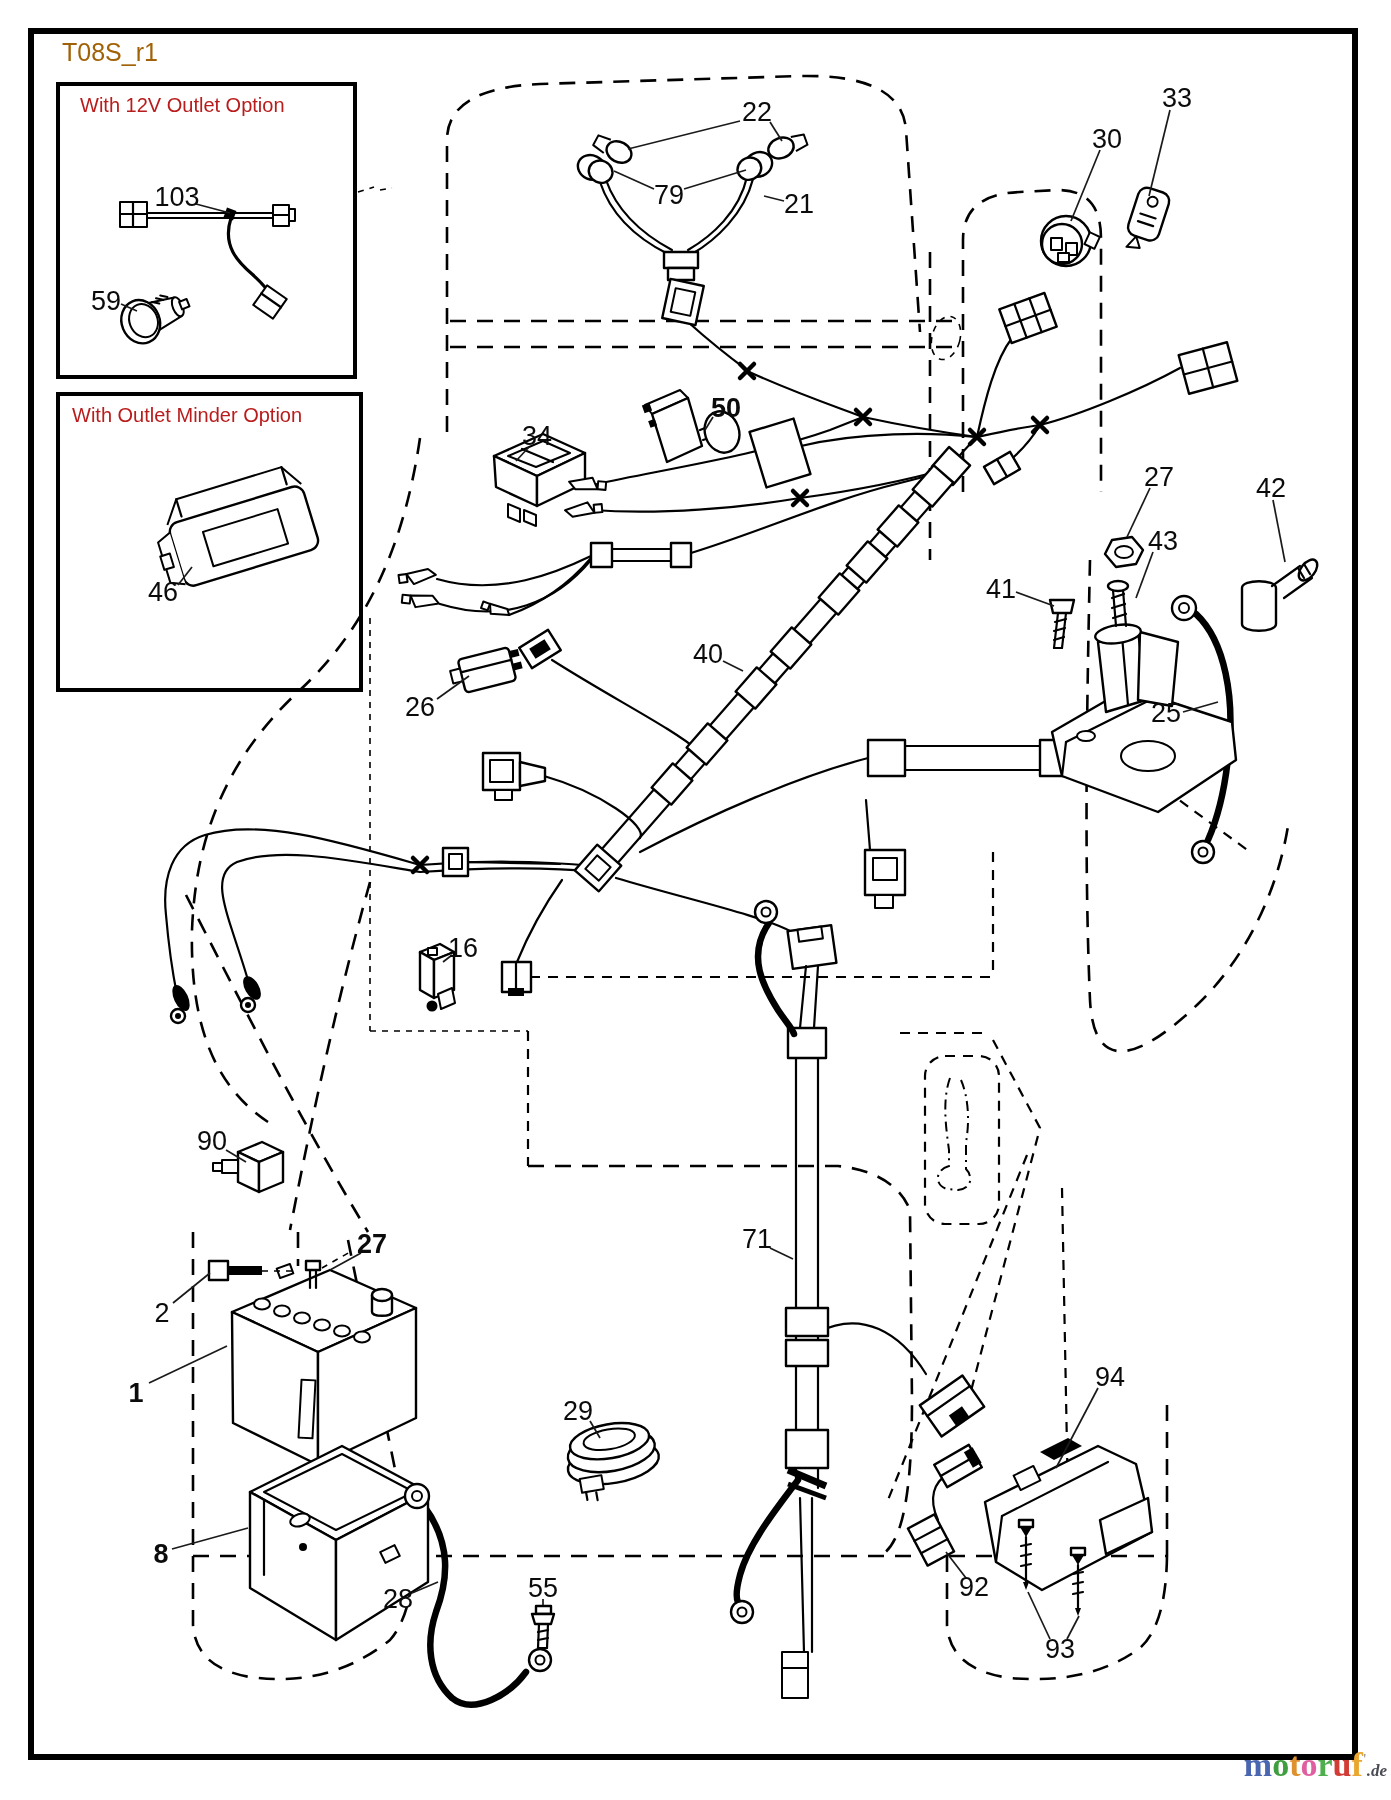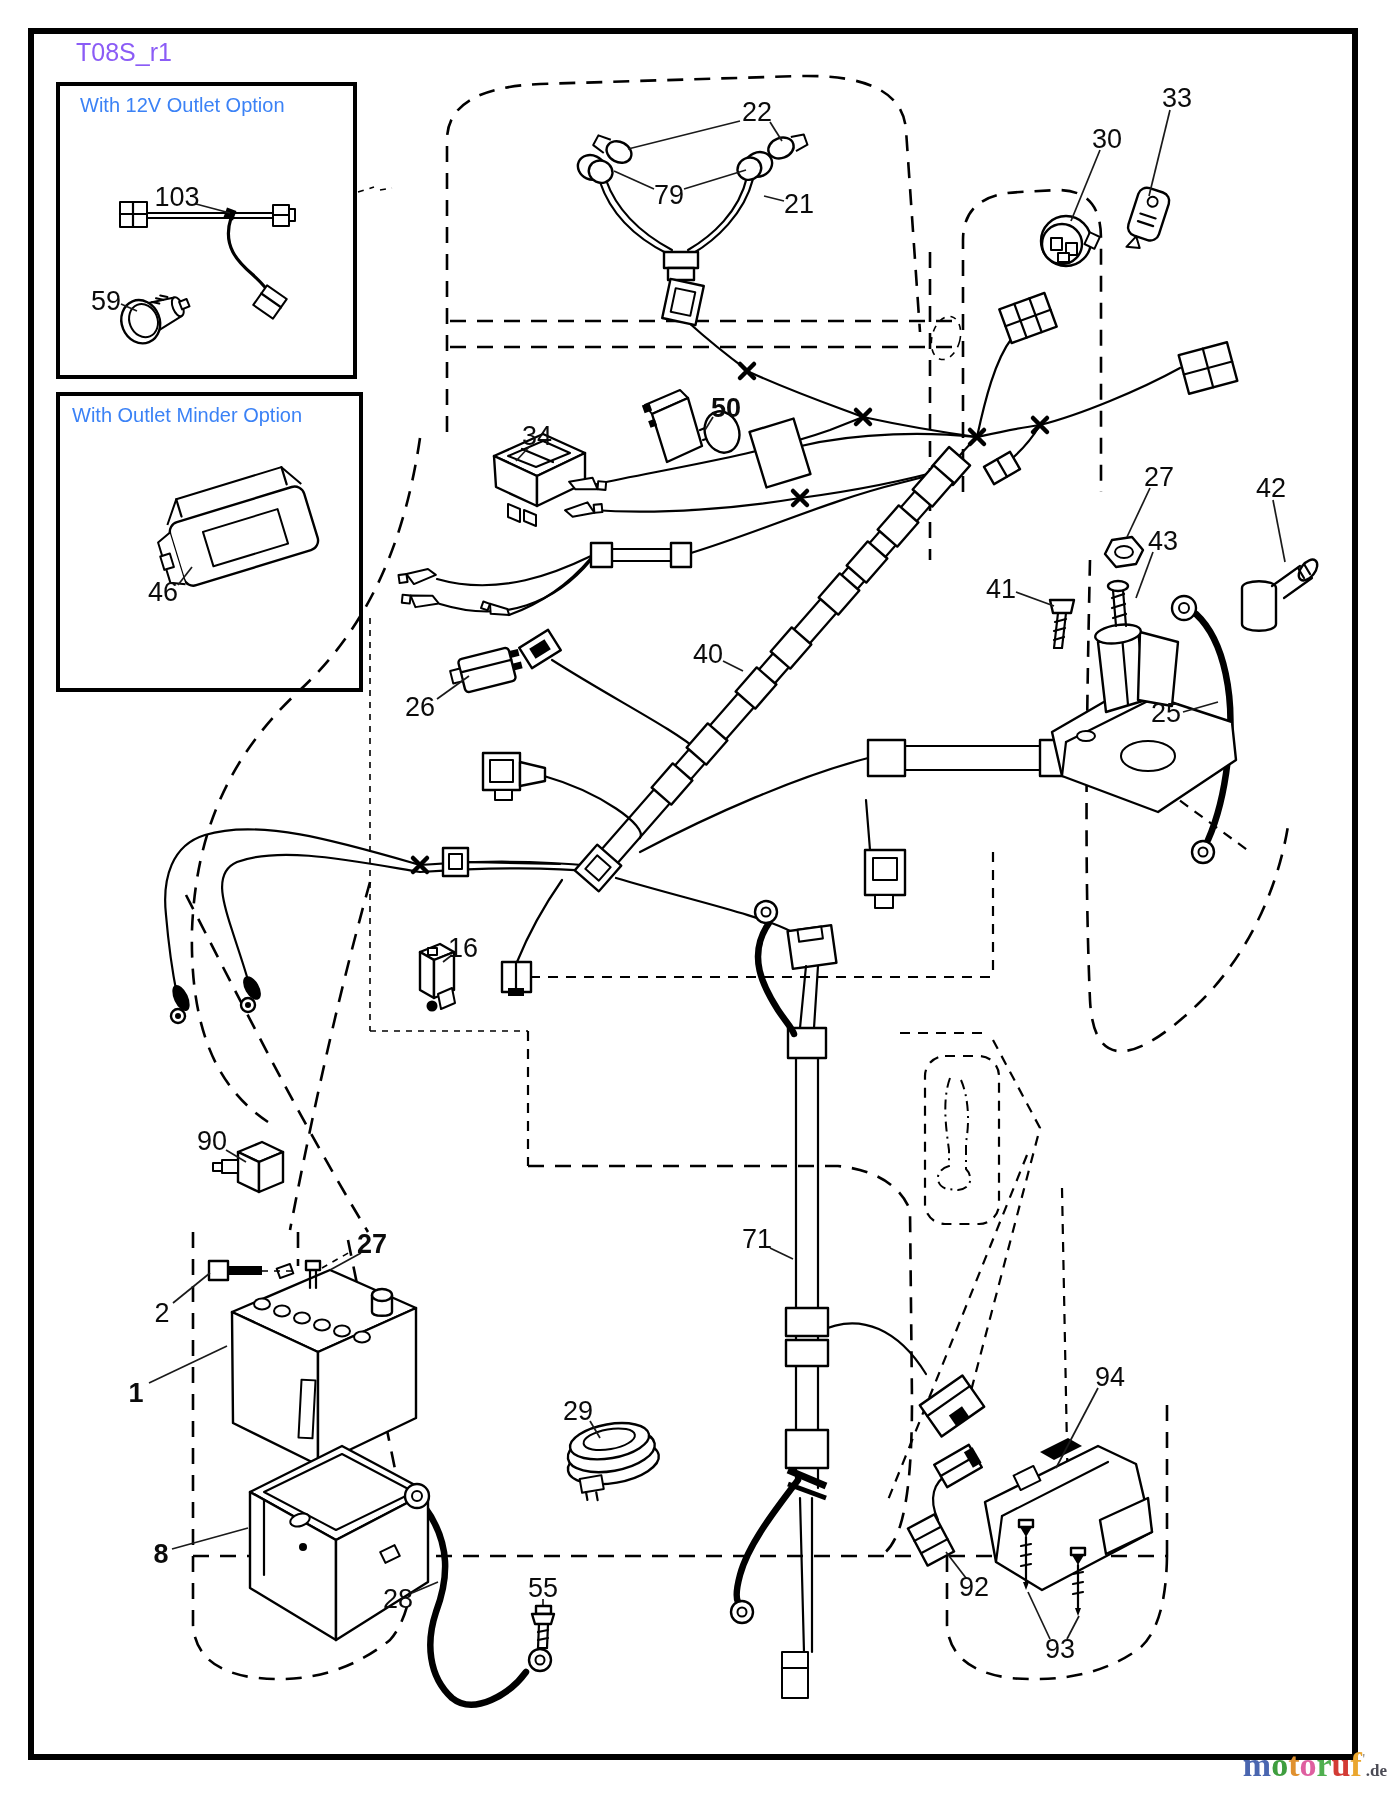--- a/index.html
+++ b/index.html
@@ -16,27 +16,27 @@
   .dash{stroke:#000;stroke-width:2.6;fill:none;stroke-dasharray:16 11;}
   .dashm{stroke:#000;stroke-width:2.2;fill:none;stroke-dasharray:10 8;}
   .dasht{stroke:#000;stroke-width:1.6;fill:none;stroke-dasharray:6 6;}
   .dashdot{stroke:#000;stroke-width:2;fill:none;stroke-dasharray:10 5 2 5;}
   .xmark{stroke:#000;stroke-width:4.5;stroke-linecap:round;}
   .leader{stroke:#1a1a1a;stroke-width:1.7;fill:none;}
   .plabel{font:27px "Liberation Sans","DejaVu Sans",sans-serif;fill:#0b0b0b;
           text-anchor:middle;dominant-baseline:central;}
   .plabel.bold{font-weight:bold;}
   
-  .code-label{position:absolute;left:76px;top:38px;font-size:25px;color:#8b5cf6;}
-  .boxtitle{position:absolute;font-size:20px;color:#3b82f6;}
+  .code-label{position:absolute;left:62px;top:38px;font-size:25px;color:#a16207;}
+  .boxtitle{position:absolute;font-size:20px;color:#b91c1c;}
   .boxtitle.b1{left:80px;top:94px;}
   .boxtitle.b2{left:72px;top:404px;}
   .watermark{position:absolute;right:4px;top:1748px;font-family:"Liberation Serif","DejaVu Serif",serif;
              font-weight:bold;font-size:34px;line-height:1;white-space:nowrap;}
-  .watermark .suffix{font-size:17px;font-weight:bold;}
+  .watermark .suffix{font-size:17px;font-weight:bold;font-style:italic;}
   .watermark .tick{font-size:14px;color:#9a9a9a;vertical-align:super;}
 </style>
 </head>
 <body>
 
 <div class="stage">
 
 <svg width="1391" height="1800" viewBox="0 0 1391 1800">
 
   <g>

